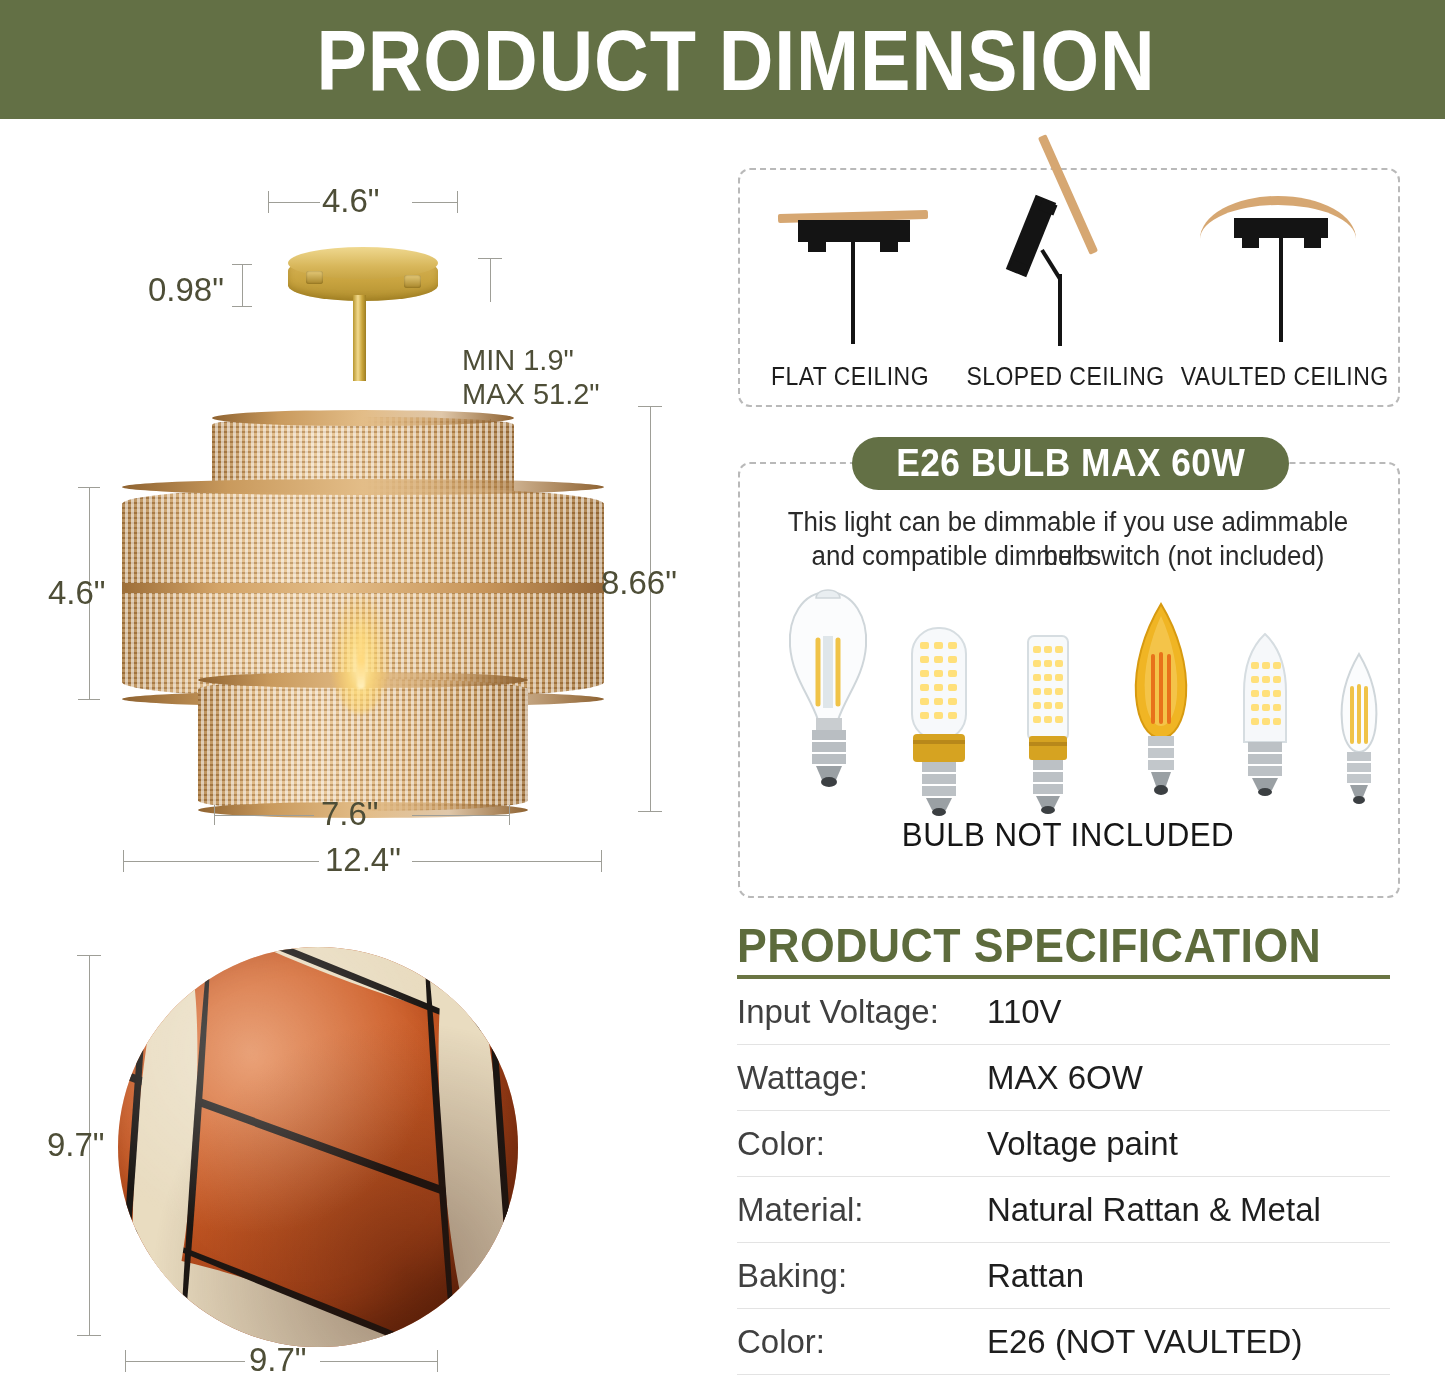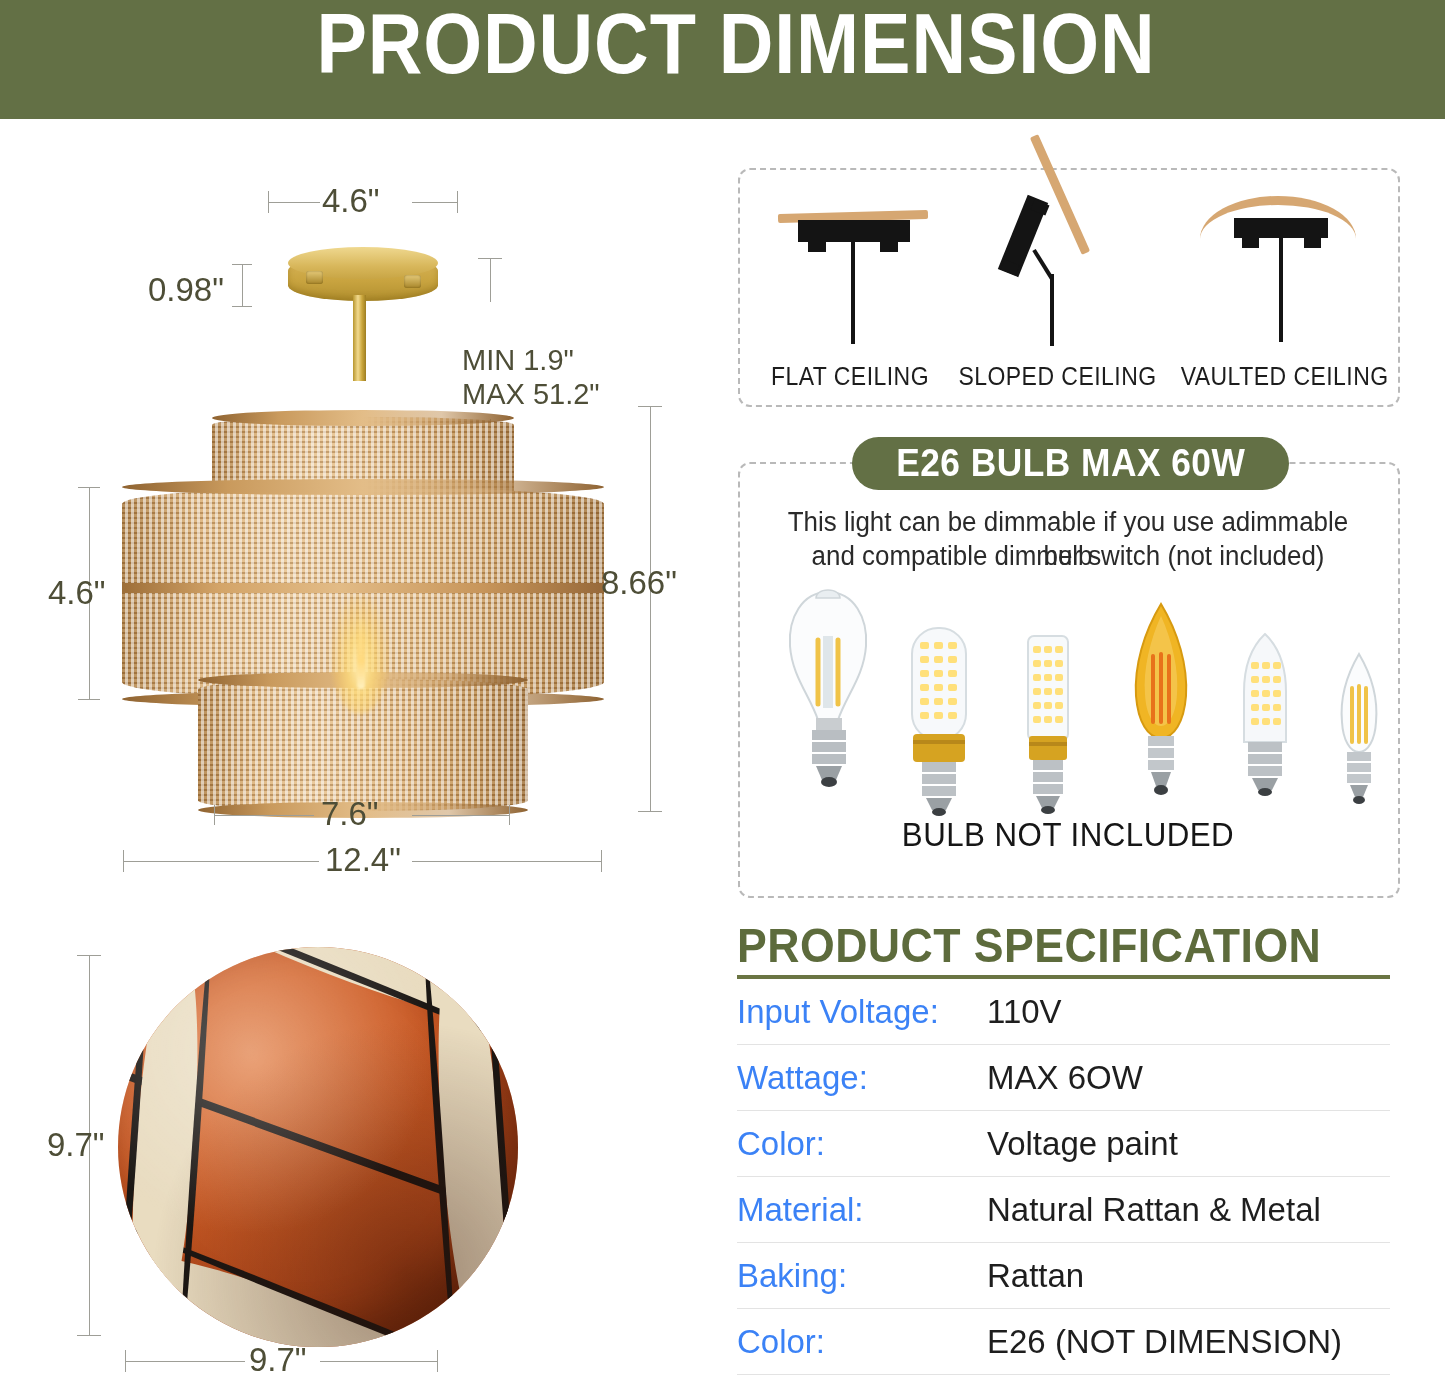--- a/index.html
+++ b/index.html
@@ -9,21 +9,21 @@
     font-family:"Liberation Sans", sans-serif;
     overflow:hidden;
     position:relative;
   }
   .page{position:relative;width:1445px;height:1381px;}
 
   
   .header{
     position:absolute;left:0;top:0;width:1445px;height:119px;
     background:#637045;
-    display:flex;justify-content:center;
+    display:flex;align-items:center;justify-content:center;
   }
   .header-title{
     color:#ffffff;
     font-size:86px;
     font-weight:bold;
     letter-spacing:1px;
     transform:scaleX(0.88);
     font-family:"Liberation Sans", sans-serif;
     white-space:nowrap;
     line-height:1;
@@ -177,21 +177,21 @@
   }
   .spec-rule{
     position:absolute;left:737px;top:975px;width:653px;height:4px;background:#6b7543;
   }
   .spec-table{position:absolute;left:737px;top:979px;width:653px;}
   .spec-row{
     display:flex;align-items:center;height:65px;
     border-bottom:1px solid #e3e3e3;
   }
   .spec-key{
-    width:250px;font-size:33px;color:#3b82f6;white-space:nowrap;
+    width:250px;font-size:33px;color:#404040;white-space:nowrap;
   }
   .spec-val{
     font-size:33px;color:#1e1e1e;white-space:nowrap;
   }
 </style>
 </head>
 <body>
 
 <div class="page">
 
@@ -307,21 +307,21 @@
 
     <div class="ceil-item" style="left:10px;width:200px;">
       <div class="board" style="left:28px;top:42px;width:150px;height:9px;transform:rotate(-1.5deg);"></div>
       <div class="mount" style="left:48px;top:50px;width:112px;height:22px;"></div>
       <div class="mount" style="left:58px;top:70px;width:18px;height:12px;"></div>
       <div class="mount" style="left:130px;top:70px;width:18px;height:12px;"></div>
       <div class="drop" style="left:101px;top:72px;height:102px;"></div>
       <div class="ceil-label">FLAT CEILING</div>
     </div>
 
-    <div class="ceil-item" style="left:210px;width:210px;">
+    <div class="ceil-item" style="left:218px;width:210px;">
       <div class="board" style="left:46px;top:20px;width:128px;height:9px;transform:rotate(66deg);transform-origin:50% 50%;"></div>
       <div class="mount" style="left:62px;top:26px;width:22px;height:80px;transform:rotate(22deg);"></div>
       <div class="mount" style="left:82px;top:32px;width:16px;height:11px;transform:rotate(22deg);"></div>
       <div class="mount" style="left:52px;top:92px;width:16px;height:11px;transform:rotate(22deg);"></div>
       <div class="drop" style="left:82px;top:80px;height:34px;transform:rotate(-32deg);transform-origin:top center;"></div>
       <div class="drop" style="left:100px;top:104px;height:72px;"></div>
       <div class="ceil-label">SLOPED CEILING</div>
     </div>
 
     <div class="ceil-item" style="left:432px;width:216px;">
@@ -475,17 +475,17 @@
     <div class="spec-row">
       <div class="spec-key">Material:</div>
       <div class="spec-val">Natural Rattan &amp; Metal</div>
     </div>
     <div class="spec-row">
       <div class="spec-key">Baking:</div>
       <div class="spec-val">Rattan</div>
     </div>
     <div class="spec-row">
       <div class="spec-key">Color:</div>
-      <div class="spec-val">E26 (NOT DIMENSION)</div>
+      <div class="spec-val">E26 (NOT VAULTED)</div>
     </div>
   </div>
 
 </div>
 
 </body></html>

